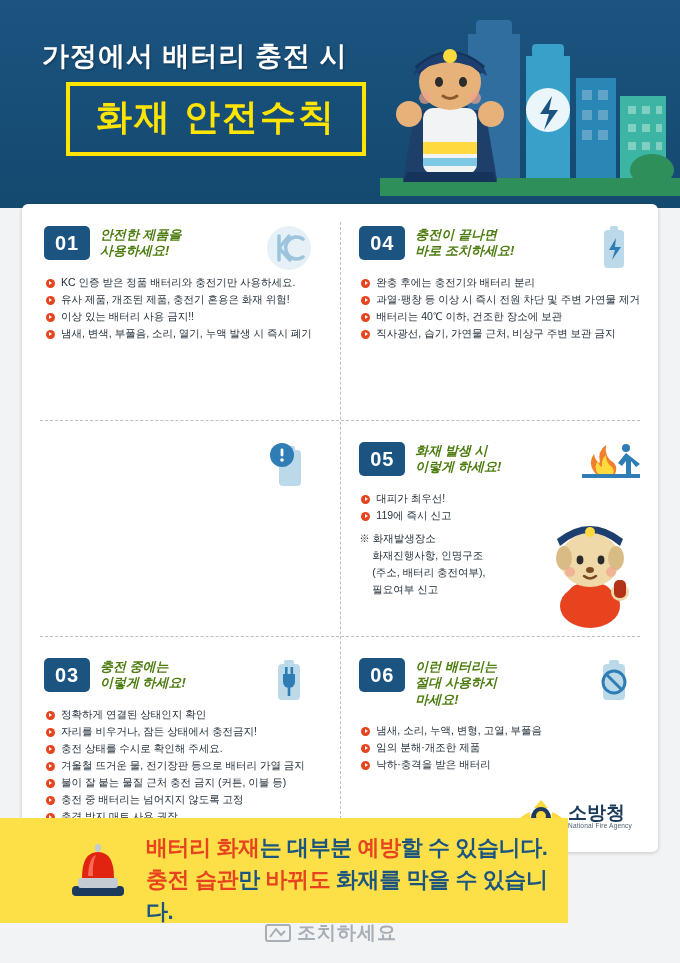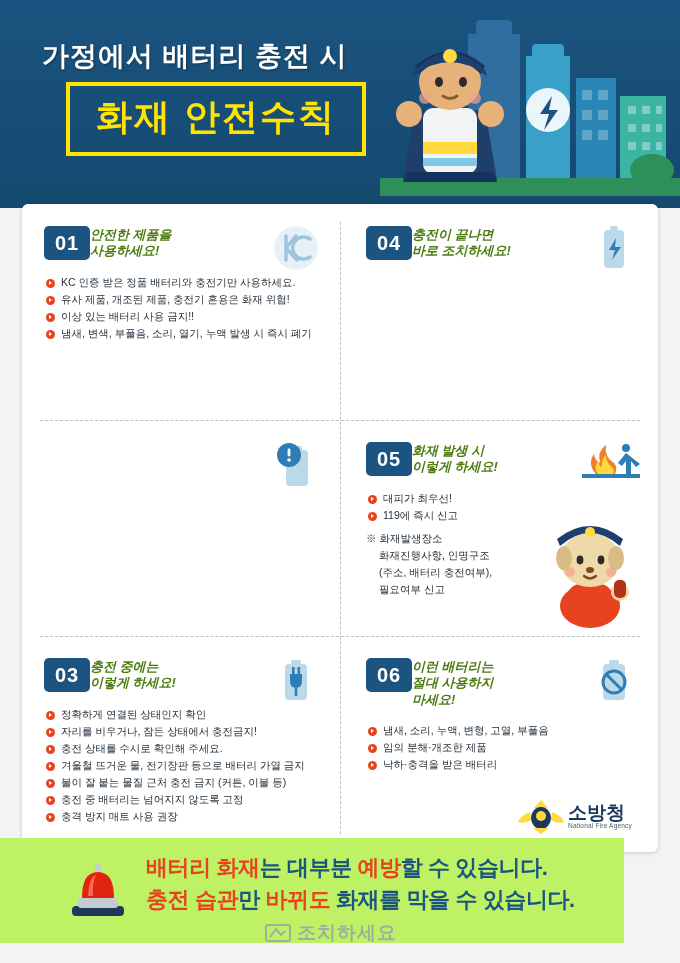--- a/index.html
+++ b/index.html
@@ -72,21 +72,21 @@
     border-left: 1px dashed #b9c0c6;
   }
   .hline {
     position: absolute; left: 18px; right: 18px;
     height: 1px;
     border-top: 1px dashed #b9c0c6;
   }
   .hline.h1 { top: 33.333%; }
   .hline.h2 { top: 66.666%; }
 
-  .cell-head { display: flex; align-items: flex-start; }
+  .cell-head { display: flex; align-items: flex-start; gap: 10px; }
   .num {
     width: 46px; height: 34px; flex: 0 0 46px;
     background: #1b5480;
     color: #fff;
     border-radius: 5px;
     font-size: 20px; font-weight: bold;
     display: flex; align-items: center; justify-content: center;
     letter-spacing: 1px;
   }
   .cell-title {
@@ -144,23 +144,23 @@
   .agency {
     position: absolute; right: 26px; bottom: 16px;
     display: flex; align-items: center; gap: 3px;
   }
   .agency-text { line-height: 1.05; }
   .agency-name { font-size: 19px; font-weight: bold; color: #1b3a5c; }
   .agency-sub { font-size: 6.5px; color: #4a5a6a; letter-spacing: .2px; }
 
   
   .footer {
-    position: absolute; left: 0; top: 838px;
-    width: 624px; height: 105px;
-    background: #bef264;
+    position: absolute; left: 0; top: 818px;
+    width: 568px; height: 105px;
+    background: #fde047;
   }
   .siren { position: absolute; left: 62px; top: 12px; width: 72px; height: 72px; }
   .foot-lines { position: absolute; left: 146px; top: 14px; }
   .foot-line { font-size: 22px; font-weight: bold; color: #1b5480; line-height: 1.45; letter-spacing: -.4px; }
   .foot-line .em { color: #e8431f; }
   .watermark {
     position: absolute; left: 265px; top: 920px;
     display: flex; align-items: center; gap: 6px;
     opacity: .85;
   }
@@ -264,20 +264,26 @@
           <rect x="20" y="4" width="8" height="5" rx="2" fill="#bcd9ea"></rect>
           <path d="M26 16 l-7 12 h6 l-3 10 9 -13 h-6 z" fill="#2e7db5"></path>
         </svg>
         <div class="cell-head">
           <div class="num">04</div>
           <div class="cell-title">
             <div>충전이 끝나면</div>
             <div>바로 조치하세요!</div>
           </div>
         </div>
+        <ul class="bullets">
+          <li>완충 후에는 충전기와 배터리 분리</li>
+          <li>과열·팽창 등 이상 시 즉시 전원 차단 및 주변 가연물 제거</li>
+          <li>배터리는 40℃ 이하, 건조한 장소에 보관</li>
+          <li>직사광선, 습기, 가연물 근처, 비상구 주변 보관 금지</li>
+        </ul>
       </div>
 
       <div class="cell">
         <svg class="cell-icon" viewBox="0 0 48 52">
           <rect x="14" y="12" width="22" height="36" rx="4" fill="#bcd9ea"></rect>
           <rect x="20" y="8" width="10" height="5" rx="2" fill="#bcd9ea"></rect>
           <circle cx="17" cy="17" r="12" fill="#2e7db5"></circle>
           <rect x="15.6" y="10.5" width="2.8" height="8" rx="1.4" fill="#ffffff"></rect>
           <circle cx="17" cy="22" r="1.8" fill="#ffffff"></circle>
         </svg>

